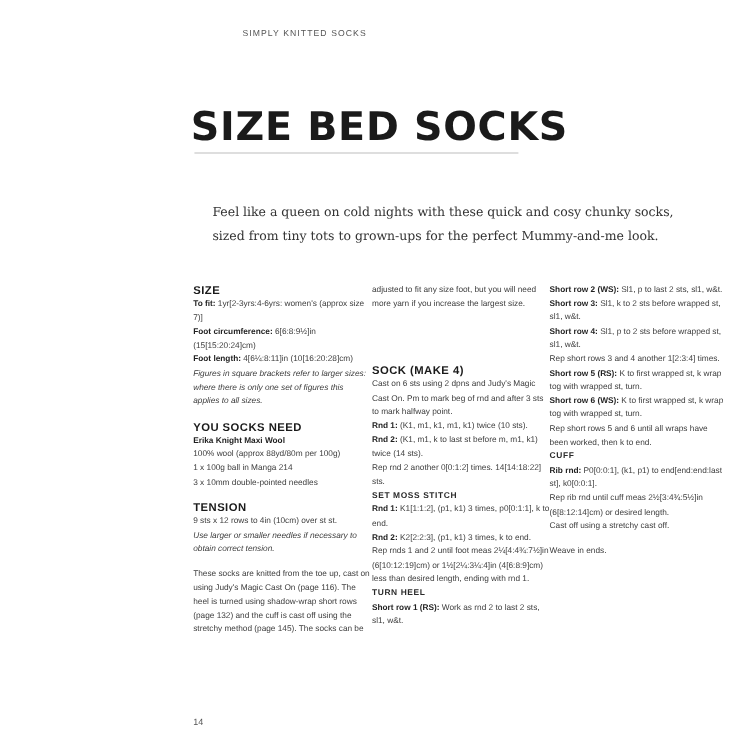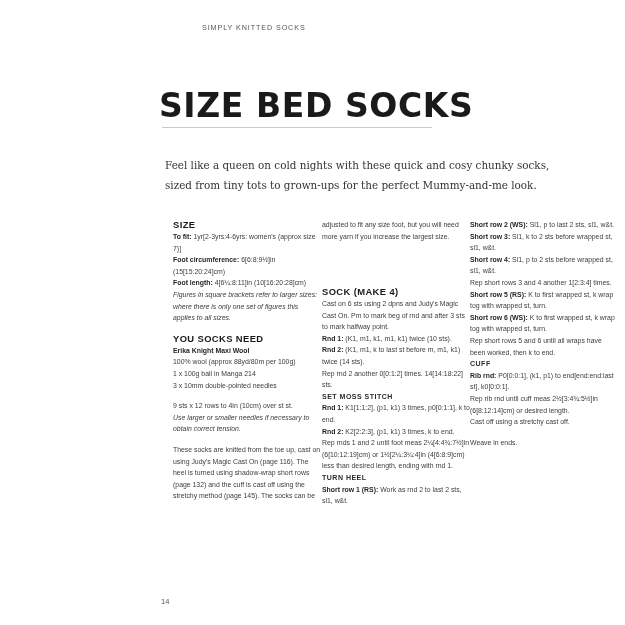--- a/index.html
+++ b/index.html
@@ -13,26 +13,26 @@
     }
     .title {
       position: absolute; left: 159px; top: 89px; margin: 0;
       font-size: 33px; font-weight: bold; letter-spacing: 0.6px; color: #1a1a1a;
       font-family: "DejaVu Sans", sans-serif; line-height: 1;
     }
     .rule {
       position: absolute; left: 162px; top: 127px; width: 270px; height: 1px; background: #c9c9c9;
     }
     .intro {
-      position: absolute; left: 161px; top: 151px; width: 400px; margin: 4px;
+      position: absolute; left: 161px; top: 151px; width: 400px; margin: 16px;
       font-family: "DejaVu Serif", serif; font-size: 10.4px; line-height: 20px; color: #333;
     }
     .col {
-      position: absolute; top: 219px; width: 148px;
-      font-size: 6.9px; line-height: 11.6px; color: #3c3c3c; margin-left: 12px;
+      position: absolute; top: 236px; width: 148px;
+      font-size: 6.9px; line-height: 11.6px; color: #3c3c3c;
     }
     .col1 { left: 161px; }
     .col2 { left: 310px; }
     .col3 { left: 458px; }
     .h {
       font-weight: bold; font-size: 9.4px; letter-spacing: 0.4px; color: #1a1a1a;
       line-height: 12px; margin: 0;
     }
     .sh {
       font-weight: bold; font-size: 7px; letter-spacing: 0.5px; color: #2a2a2a; margin: 0;
@@ -59,20 +59,21 @@
   <p class="p"><span class="b">Foot circumference:</span><span> 6[6:8:9½]in (15[15:20:24]cm)</span></p>
   <p class="p"><span class="b">Foot length:</span><span> 4[6¼:8:11]in (10[16:20:28]cm)</span></p>
   <p class="p it">Figures in square brackets refer to larger sizes: where there is only one set of figures this applies to all sizes.</p>
   <div class="gap"></div>
   <p class="h">YOU SOCKS NEED</p>
   <p class="p b">Erika Knight Maxi Wool</p>
   <p class="p">100% wool (approx 88yd/80m per 100g)</p>
   <p class="p">1 x 100g ball in Manga 214</p>
   <p class="p">3 x 10mm double-pointed needles</p>
   <div class="gap"></div>
+  <p class="h">TENSION</p>
   <p class="p">9 sts x 12 rows to 4in (10cm) over st st.</p>
   <p class="p it">Use larger or smaller needles if necessary to obtain correct tension.</p>
   <div class="gap"></div>
   <p class="p" style="height:58px;overflow:hidden;">These socks are knitted from the toe up, cast on using Judy's Magic Cast On (page 116). The heel is turned using shadow-wrap short rows (page 132) and the cuff is cast off using the stretchy method (page 145). The socks can be adjusted to fit any size foot, but you will need more yarn if you increase the largest size.</p>
 </div>
 
 <div class="col col2">
   <p class="p" style="height:58px;overflow:hidden;position:relative;">
       <span style="position:absolute;left:0;top:-58px;">These socks are knitted from the toe up, cast on using Judy's Magic Cast On (page 116). The heel is turned using shadow-wrap short rows (page 132) and the cuff is cast off using the stretchy method (page 145). The socks can be adjusted to fit any size foot, but you will need more yarn if you increase the largest size.</span>
     </p>

